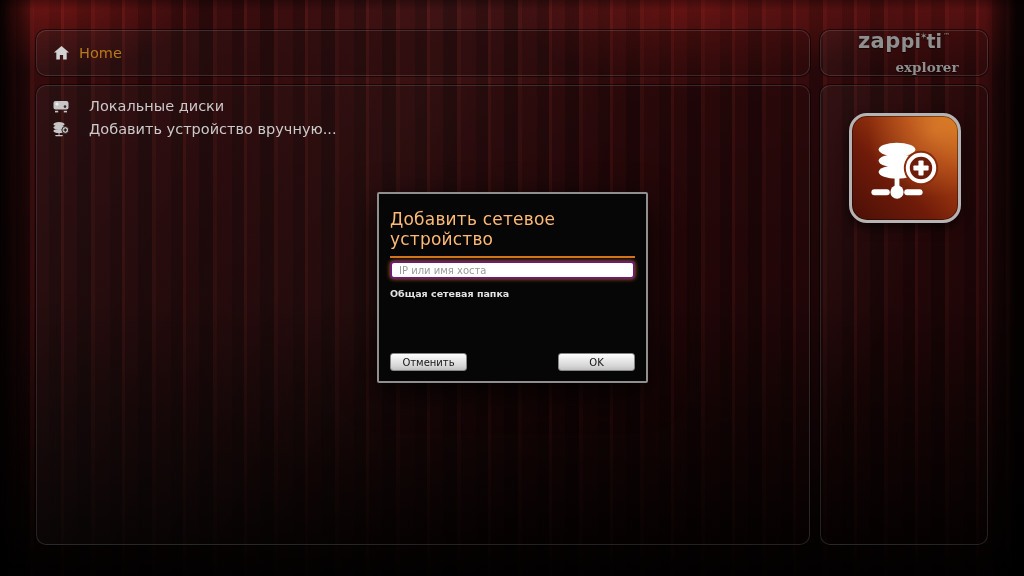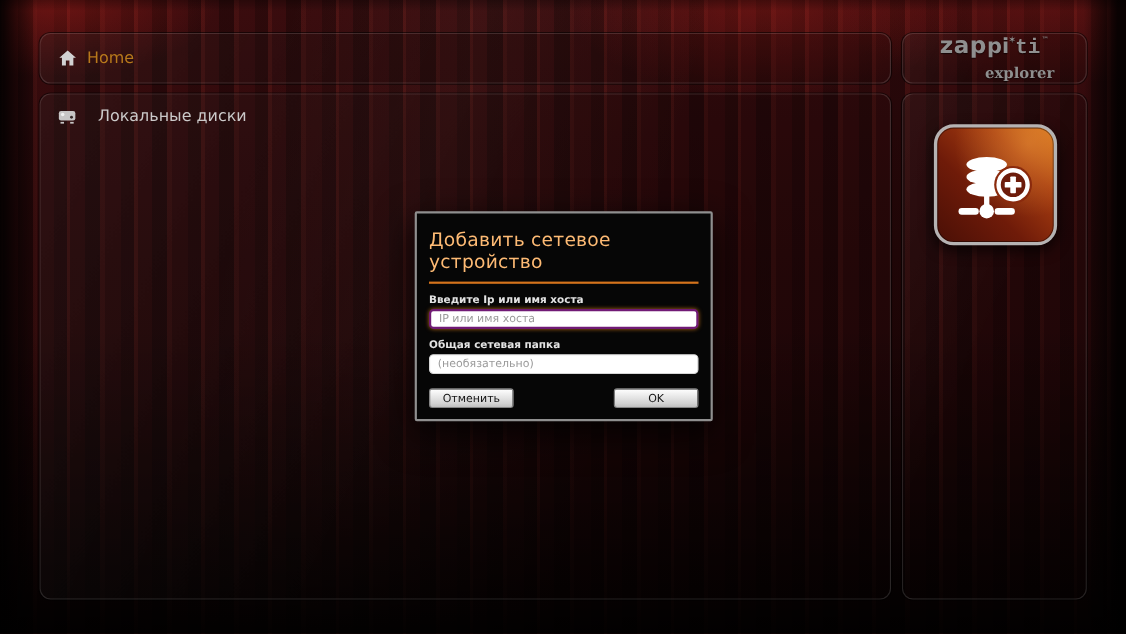--- a/index.html
+++ b/index.html
@@ -40,21 +40,21 @@
   .panel-side       { left:820px; top:85px; width:168px; height:460px; }
 
   .home-bar { display:flex; align-items:center; height:100%; padding-left:16px; gap:9px; cursor:pointer; }
   .home-label { color:#b8791b; font-size:14.5px; }
 
   .logo-wrap { display:flex; flex-direction:column; align-items:center; justify-content:space-between; height:100%; color:#8f8f8f; user-select:none; }
   .logo-line1 { display:flex; align-items:baseline; line-height:1; text-shadow:0 1px 1px rgba(0,0,0,0.6); }
   .logo-zap  { font-weight:700; font-size:21px; letter-spacing:0.5px; }
   .logo-pi   { font-size:19px; font-weight:600; }
   .logo-star { font-size:9px; position:relative; top:-9px; margin:0 -1px; }
-  .logo-ti   { font-size:19px; font-weight:600;font-family:Liberation Mono, monospace; }
+  .logo-ti   { font-size:19px; font-weight:600; }
   .logo-tm   { font-size:7px; position:relative; top:-10px; margin-left:1px; }
   .logo-sub  { font-family:"DejaVu Serif", serif; font-weight:600; font-size:13.5px; margin-top:-7px; margin-left:46px; text-shadow:0 1px 1px rgba(0,0,0,0.6); }
 
   .device-list { padding:8px 14px; display:flex; flex-direction:column; }
   .device-row { display:flex; align-items:center; gap:19px; height:23px; color:#cbc9c9; font-size:14.5px; cursor:pointer; }
   .device-row .row-icon { width:19px; display:flex; justify-content:center; }
 
   .tile {
     position:absolute; left:28px; top:27px; width:112px; height:110px;
     border:3px solid #b5b3b3; border-radius:18px;
@@ -125,20 +125,35 @@
         <svg width="18" height="16" viewBox="0 0 18 16">
           <rect x="1.5" y="3" width="15" height="8.5" rx="2" fill="#c7c5c5"></rect>
           <circle cx="5" cy="6" r="1.6" fill="#eeeeee"></circle>
           <circle cx="13" cy="8.6" r="1.3" fill="#362a2a"></circle>
           <rect x="3" y="12.8" width="3.2" height="1.6" fill="#c7c5c5"></rect>
           <rect x="11.8" y="12.8" width="3.2" height="1.6" fill="#c7c5c5"></rect>
         </svg>
       </span>
       <span>Локальные диски</span>
     </div>
+    <div class="device-row">
+      <span class="row-icon">
+        <svg width="18" height="16" viewBox="0 0 18 16">
+          <ellipse cx="7" cy="3.2" rx="5.6" ry="2.1" fill="#c7c5c5"></ellipse>
+          <ellipse cx="7" cy="6.6" rx="5.6" ry="2.1" fill="#c7c5c5"></ellipse>
+          <ellipse cx="7" cy="10" rx="5.6" ry="2.1" fill="#c7c5c5"></ellipse>
+          <circle cx="13.3" cy="9" r="3.4" fill="#c7c5c5" stroke="#1d1212" stroke-width="0.9"></circle>
+          <rect x="11.7" y="8.4" width="3.2" height="1.2" fill="#1d1212"></rect>
+          <rect x="12.7" y="7.4" width="1.2" height="3.2" fill="#1d1212"></rect>
+          <rect x="6.5" y="12" width="1.1" height="1.8" fill="#c7c5c5"></rect>
+          <rect x="3.2" y="13.9" width="7.6" height="1.3" rx="0.6" fill="#c7c5c5"></rect>
+        </svg>
+      </span>
+      <span>Добавить устройство вручную...</span>
+    </div>
   </div>
 </div>
 
 <div class="panel panel-side">
   <div class="tile">
     <span style="display:flex;">
       <svg width="80" height="80" viewBox="0 0 100 100">
         <ellipse cx="40" cy="27" rx="23" ry="8.5" fill="#ffffff"></ellipse>
         <ellipse cx="40" cy="41" rx="23" ry="8.5" fill="#ffffff"></ellipse>
         <ellipse cx="40" cy="55" rx="23" ry="8.5" fill="#ffffff"></ellipse>
@@ -152,23 +167,21 @@
         <circle cx="40" cy="80" r="8.3" fill="#ffffff"></circle>
       </svg>
     </span>
   </div>
 </div>
 
 <div class="dialog">
   <div class="dialog-title">Добавить сетевое устройство</div>
   <hr class="dialog-divider">
 
-  <div class="field-label">Введите Ip или имя хоста</div>
   <input class="dlg-input input-focused" type="text" placeholder="IP или имя хоста" style="">
 
   <div class="field-label">Общая сетевая папка</div>
-  <input class="dlg-input input-normal" type="text" placeholder="(необязательно)" style="">
 
   <div class="dialog-buttons">
     <button class="btn">Отменить</button>
     <button class="btn">OK</button>
   </div>
 </div>
 
 </body></html>

